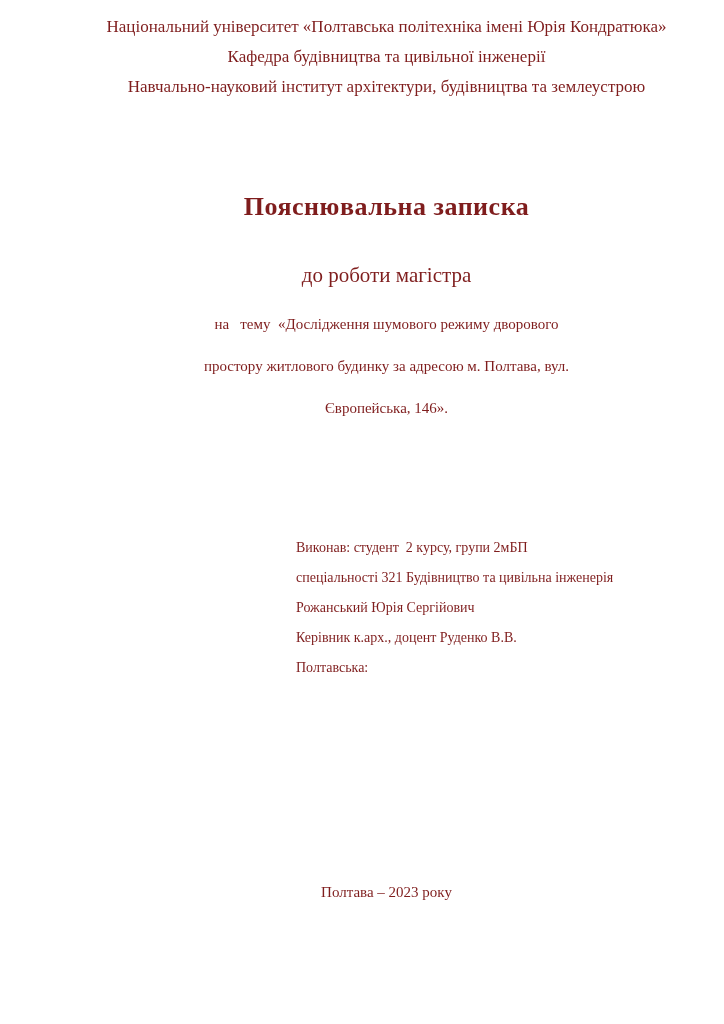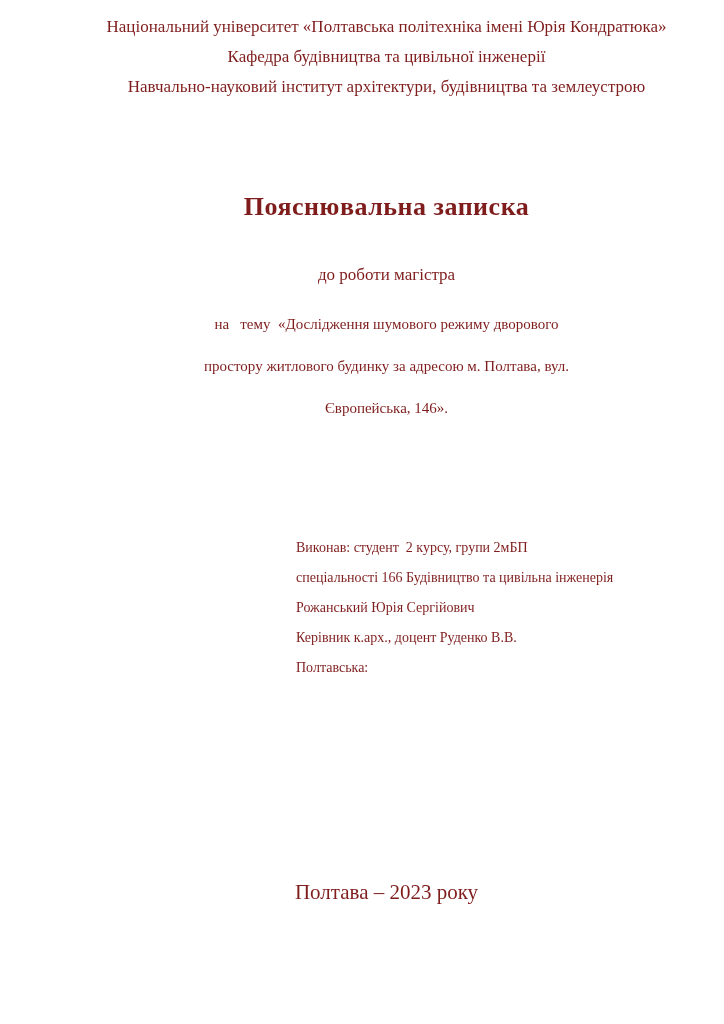--- a/index.html
+++ b/index.html
@@ -31,41 +31,41 @@
   .doc-header .line { white-space: pre; }
   .doc-title {
     top: 190px;
     font-size: 26px;
     font-weight: bold;
     line-height: 34px;
     letter-spacing: 0.5px;
   }
   .doc-subtitle {
     top: 263px;
-    font-size: 17px;
+    font-size: 21px;
     line-height: 24px;
   }
   .doc-topic {
     top: 303px;
     font-size: 15px;
     line-height: 42px;
   }
   .doc-topic .line { white-space: pre; }
   .doc-credits {
     position: absolute;
     left: 296px;
     top: 533px;
     font-size: 14px;
     line-height: 30px;
     text-align: left;
   }
   .doc-credits .line { white-space: pre; }
   .doc-footer {
     top: 880px;
-    font-size: 21px;
+    font-size: 15px;
     line-height: 24px;
   }
 </style>
 </head>
 <body>
 
 <div class="page">
 
   <div class="centered-block doc-header">
       <div class="line">Національний університет «Полтавська політехніка імені Юрія Кондратюка»</div>
@@ -78,21 +78,21 @@
   <div class="centered-block doc-subtitle">до роботи магістра</div>
 
   <div class="centered-block doc-topic">
       <div class="line">на   тему  «Дослідження шумового режиму дворового</div>
       <div class="line">простору житлового будинку за адресою м. Полтава, вул.</div>
       <div class="line">Європейська, 146».</div>
     </div>
 
   <div class="doc-credits">
       <div class="line">Виконав: студент  2 курсу, групи 2мБП</div>
-      <div class="line">спеціальності 166 Будівництво та цивільна інженерія</div>
+      <div class="line">спеціальності 321 Будівництво та цивільна інженерія</div>
       <div class="line">Рожанський Юрія Сергійович</div>
       <div class="line">Керівник к.арх., доцент Руденко В.В.</div>
       <div class="line">Полтавська:</div>
     </div>
 
   <div class="centered-block doc-footer">Полтава – 2023 року</div>
 
 </div>
 
 </body></html>

